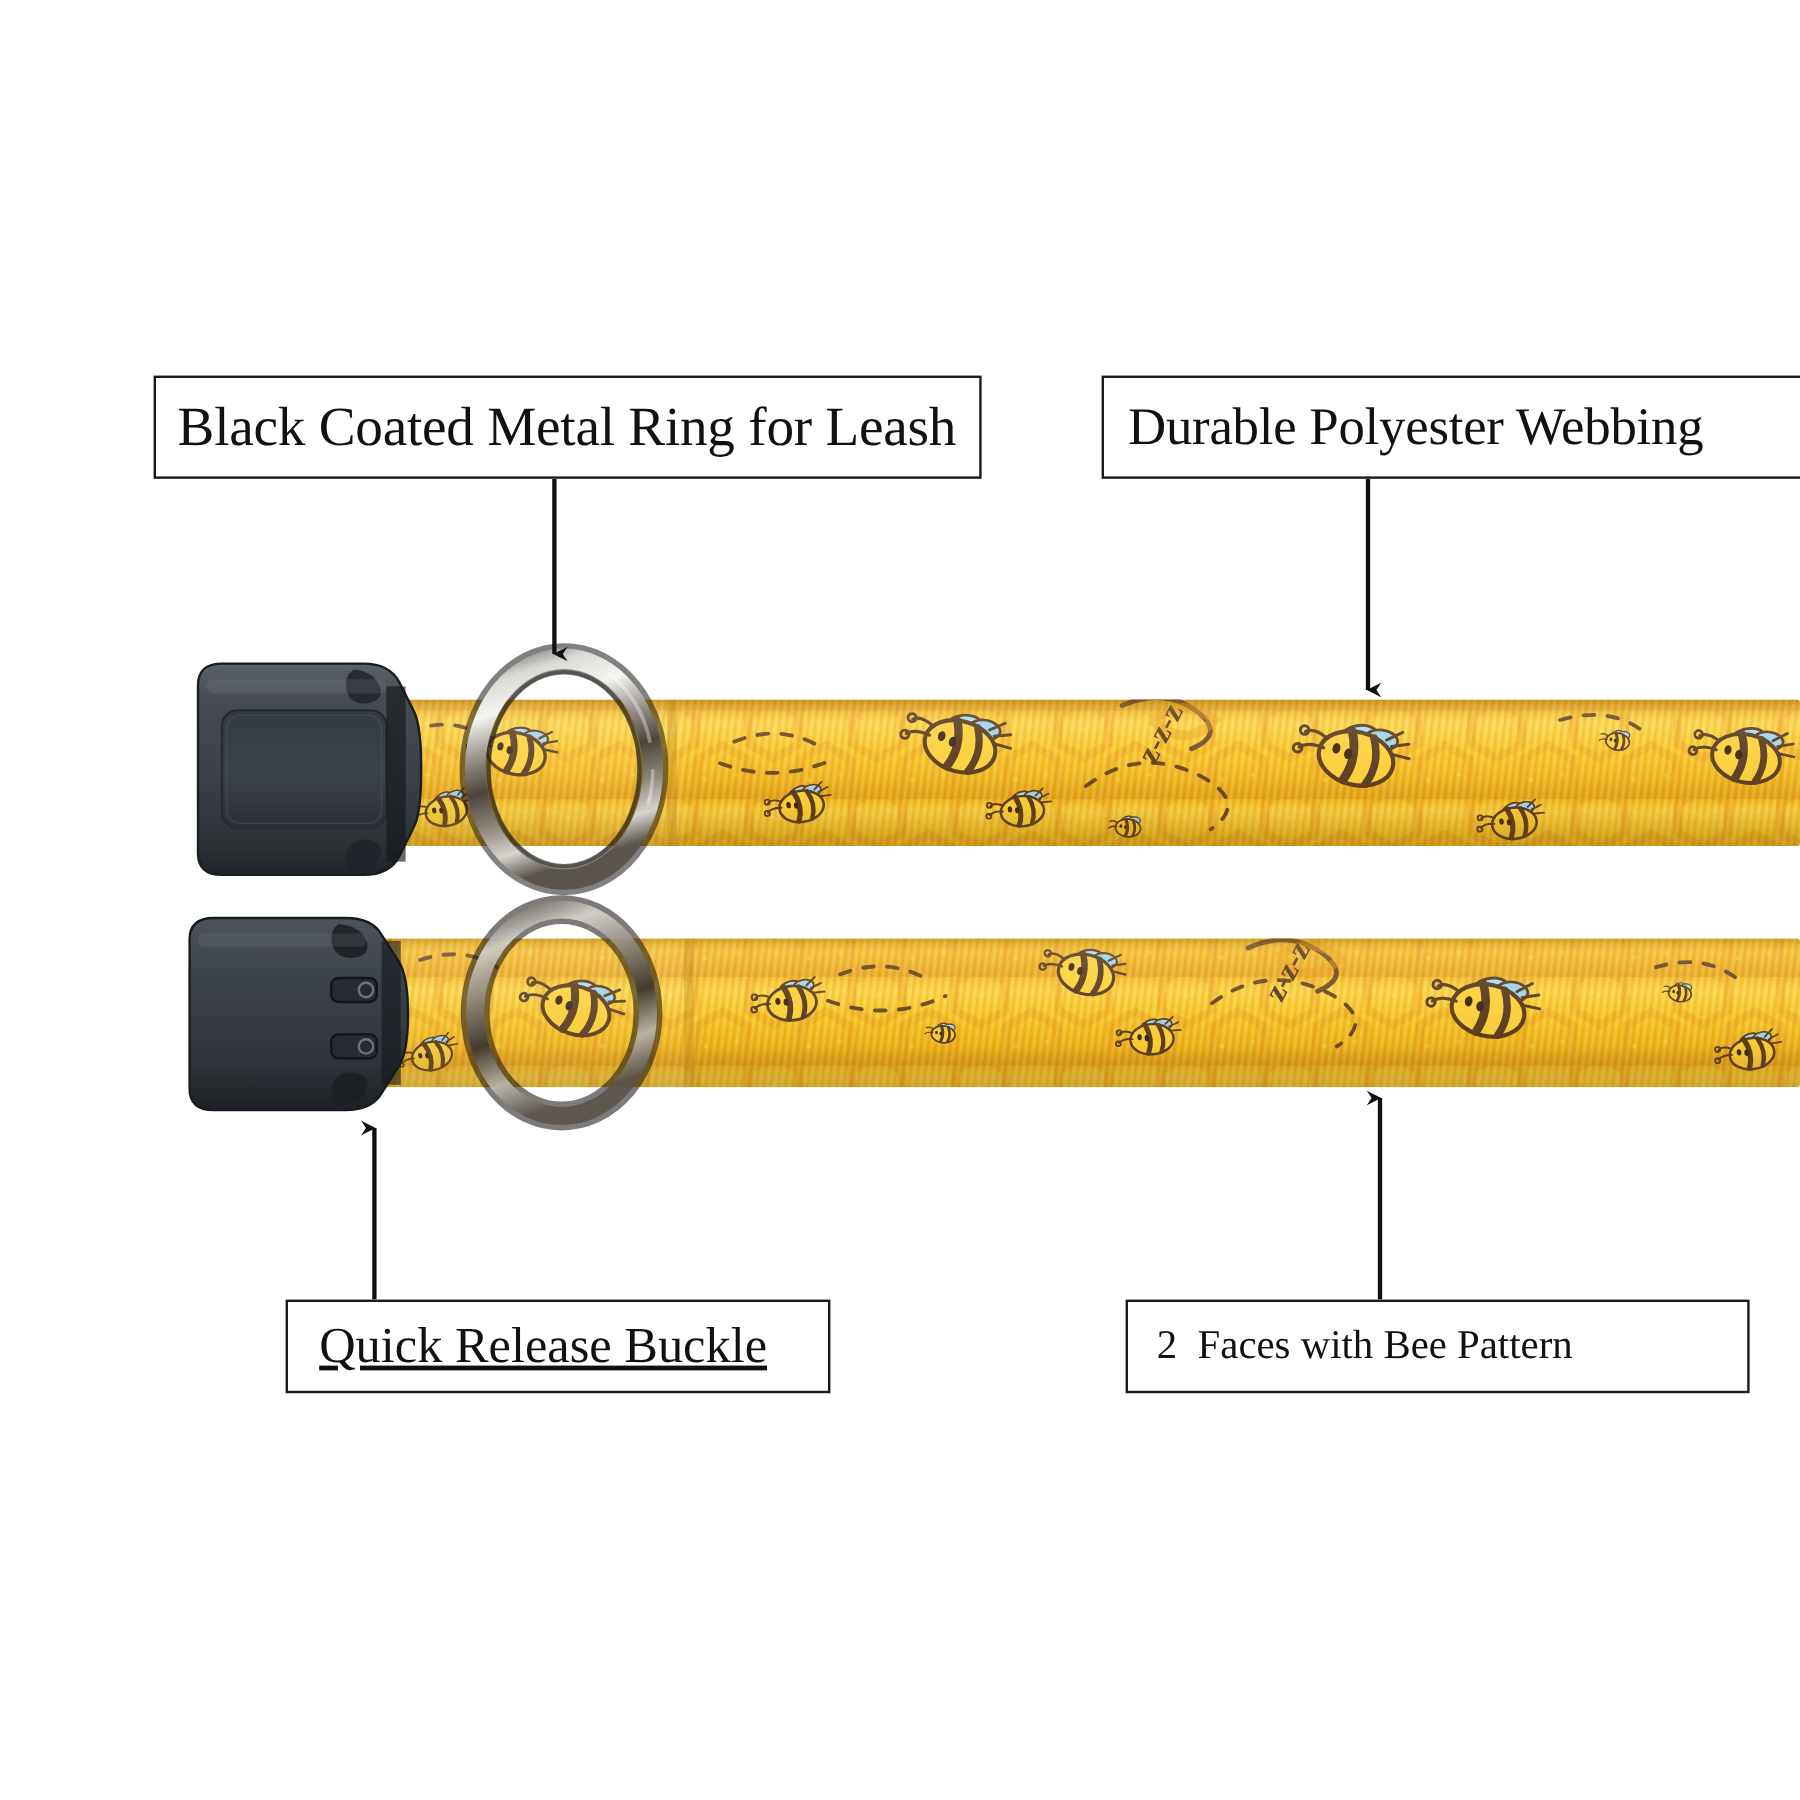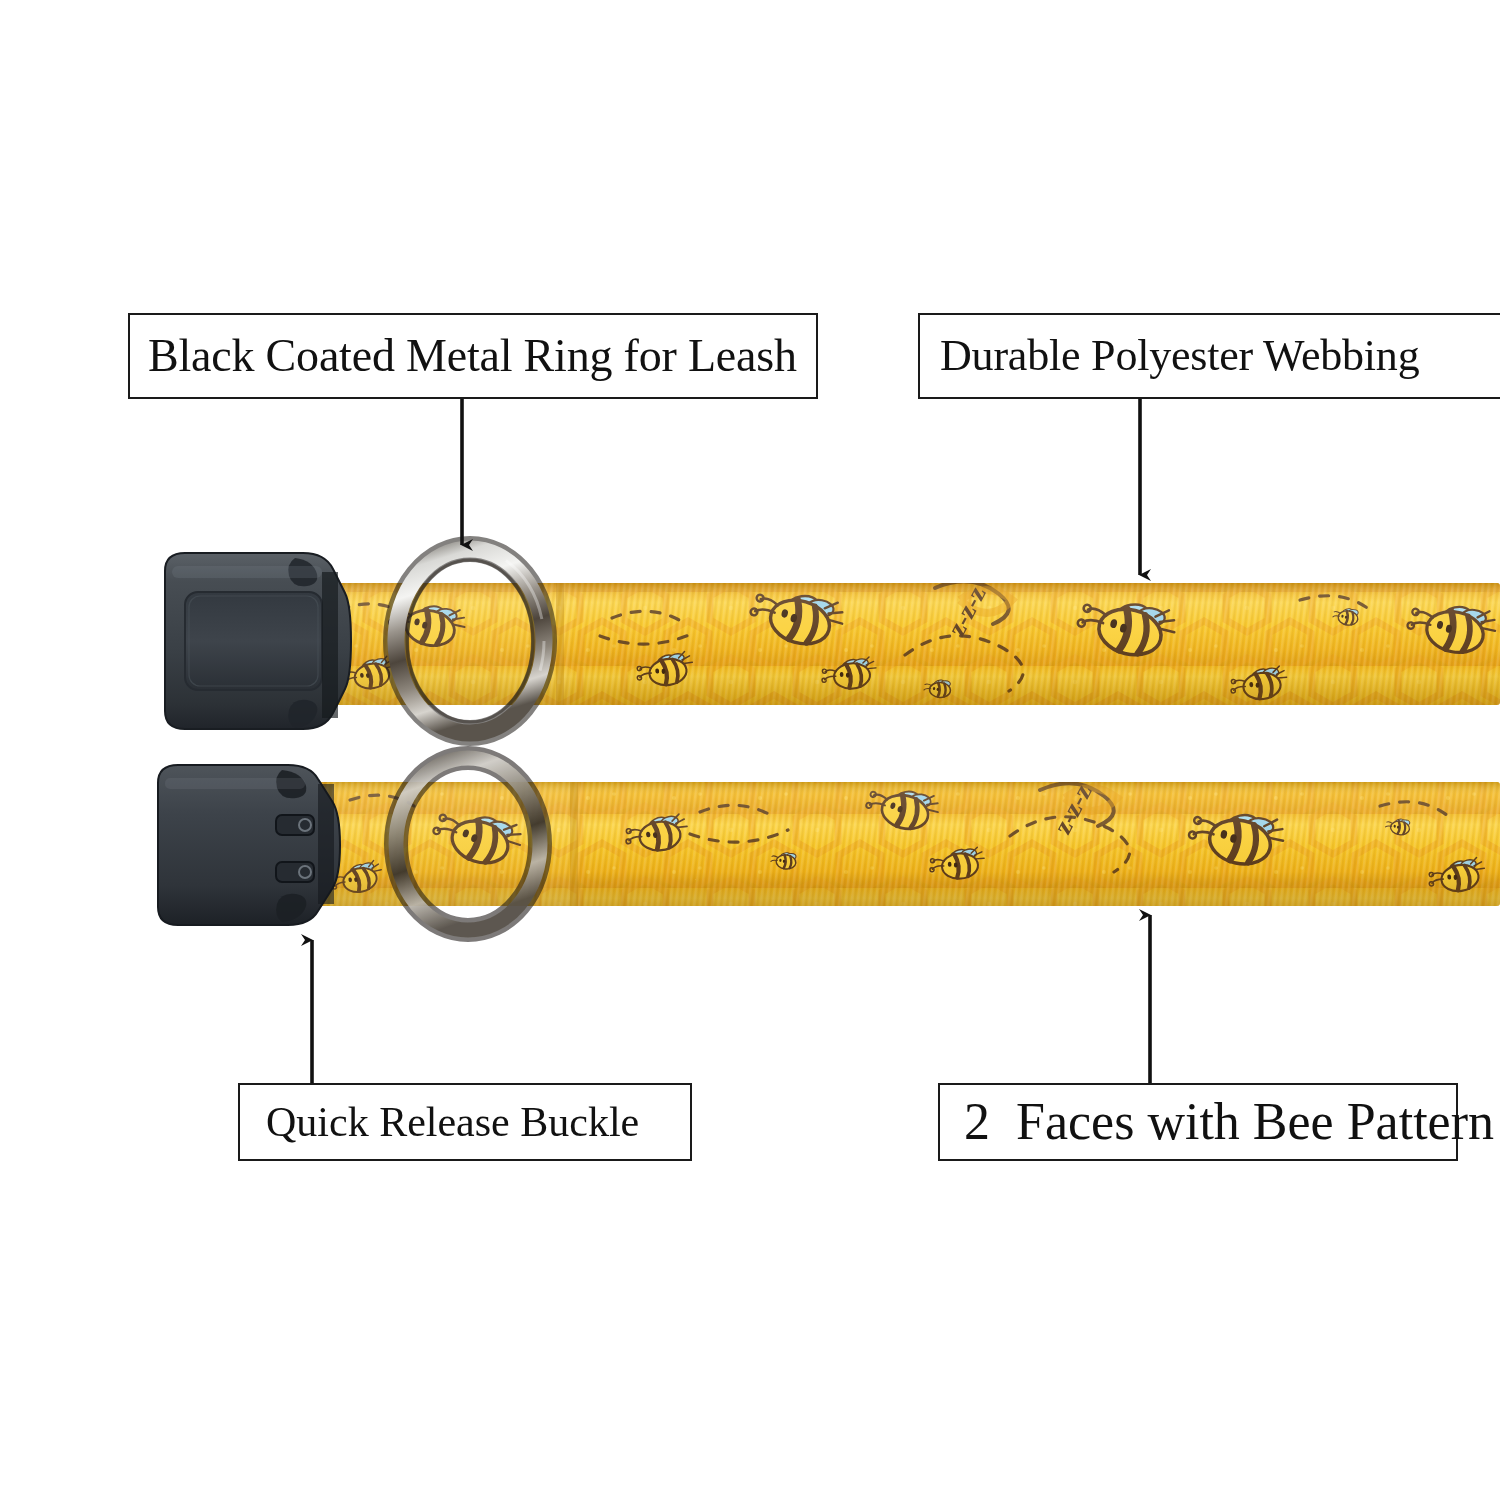--- a/index.html
+++ b/index.html
@@ -26,25 +26,25 @@
     line-height:1;
   }
   .callout span{display:block;}
 
   #box-ring{left:128px;top:313px;width:690px;height:86px;padding-left:18px;}
   #box-ring span{font-size:46px;letter-spacing:-0.2px;}
 
   #box-webbing{left:918px;top:313px;width:652px;height:86px;padding-left:20px;}
   #box-webbing span{font-size:44px;letter-spacing:-0.2px;}
 
-  #box-buckle{left:238px;top:1083px;width:454px;height:78px;padding-left:26px;}
+  #box-buckle{left:238px;top:1083px;width:454px;height:78px;padding-left:26px;text-decoration:underline;}
   #box-buckle span{font-size:42px;}
 
   #box-pattern{left:938px;top:1083px;width:520px;height:78px;padding-left:24px;}
-  #box-pattern span{font-size:52px;}
+  #box-pattern span{font-size:34px;}
 
   
   #photo{position:absolute;left:0;top:0;width:1500px;height:1500px;}
 
   svg.layer{position:absolute;left:0;top:0;width:1500px;height:1500px;}
 </style>
 </head>
 <body>
 
 <div id="stage">

